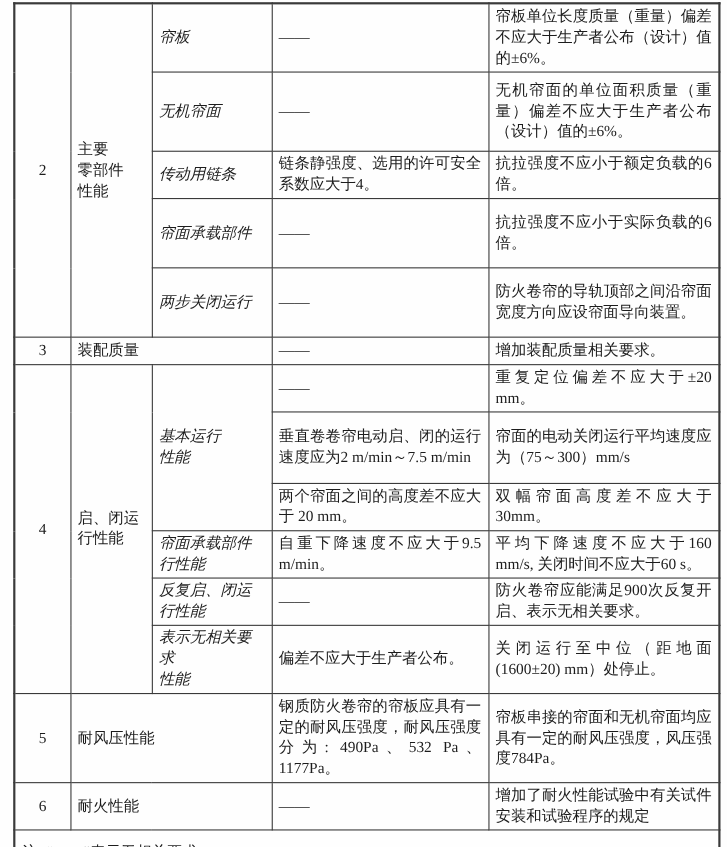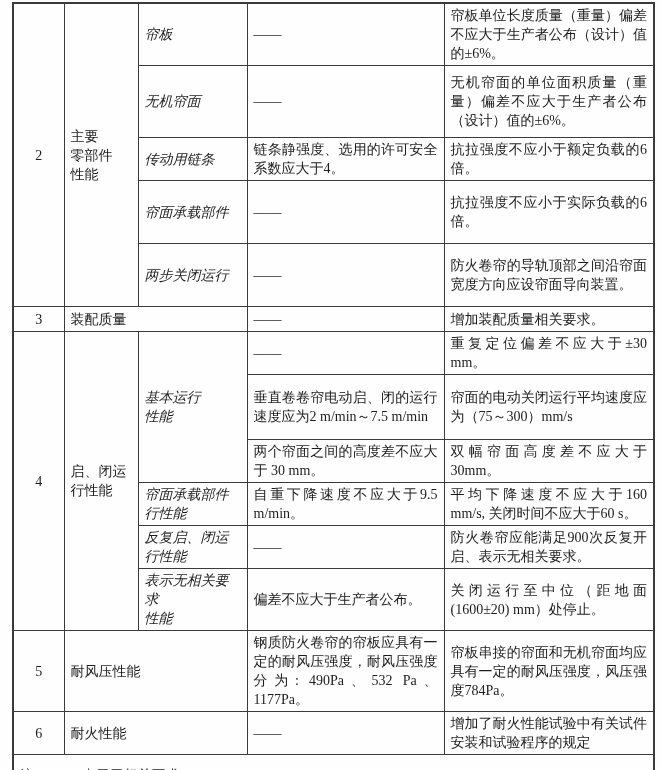--- a/index.html
+++ b/index.html
@@ -81,28 +81,28 @@
         <td class="c-desc">增加装配质量相关要求。</td>
       </tr>
 
       <tr style="height:42px">
         <td class="c-no" rowspan="6">4</td>
         <td class="c-cat" rowspan="6">启、闭运
 行性能</td>
         <td class="c-item" rowspan="3">基本运行
 性能</td>
         <td class="c-req">——</td>
-        <td class="c-desc">重复定位偏差不应大于±30 mm。</td>
+        <td class="c-desc">重复定位偏差不应大于±20 mm。</td>
       </tr>
       <tr style="height:65px">
         <td class="c-req">垂直卷卷帘电动启、闭的运行速度应为2 m/min～7.5 m/min</td>
         <td class="c-desc">帘面的电动关闭运行平均速度应为（75～300）mm/s</td>
       </tr>
       <tr style="height:40px">
-        <td class="c-req">两个帘面之间的高度差不应大于 30 mm。</td>
+        <td class="c-req">两个帘面之间的高度差不应大于 20 mm。</td>
         <td class="c-desc">双幅帘面高度差不应大于30mm。</td>
       </tr>
       <tr style="height:38px">
         <td class="c-item">帘面承载部件
 行性能</td>
         <td class="c-req">自重下降速度不应大于9.5 m/min。</td>
         <td class="c-desc">平均下降速度不应大于160 mm/s, 关闭时间不应大于60 s。</td>
       </tr>
       <tr style="height:40px">
         <td class="c-item">反复启、闭运

